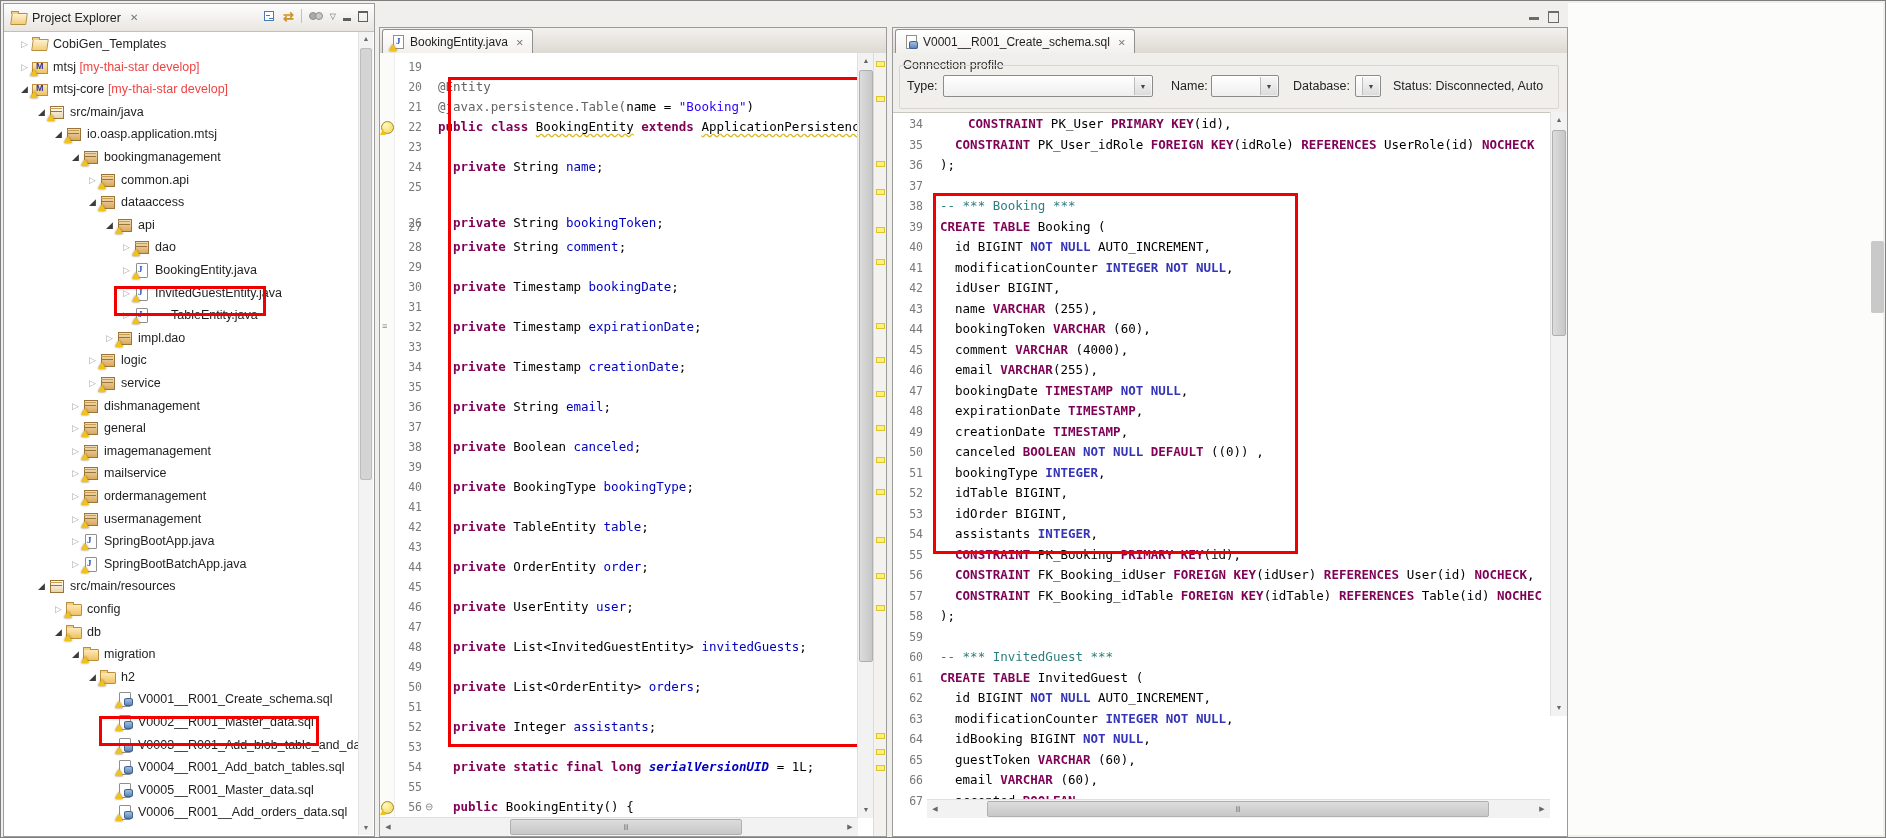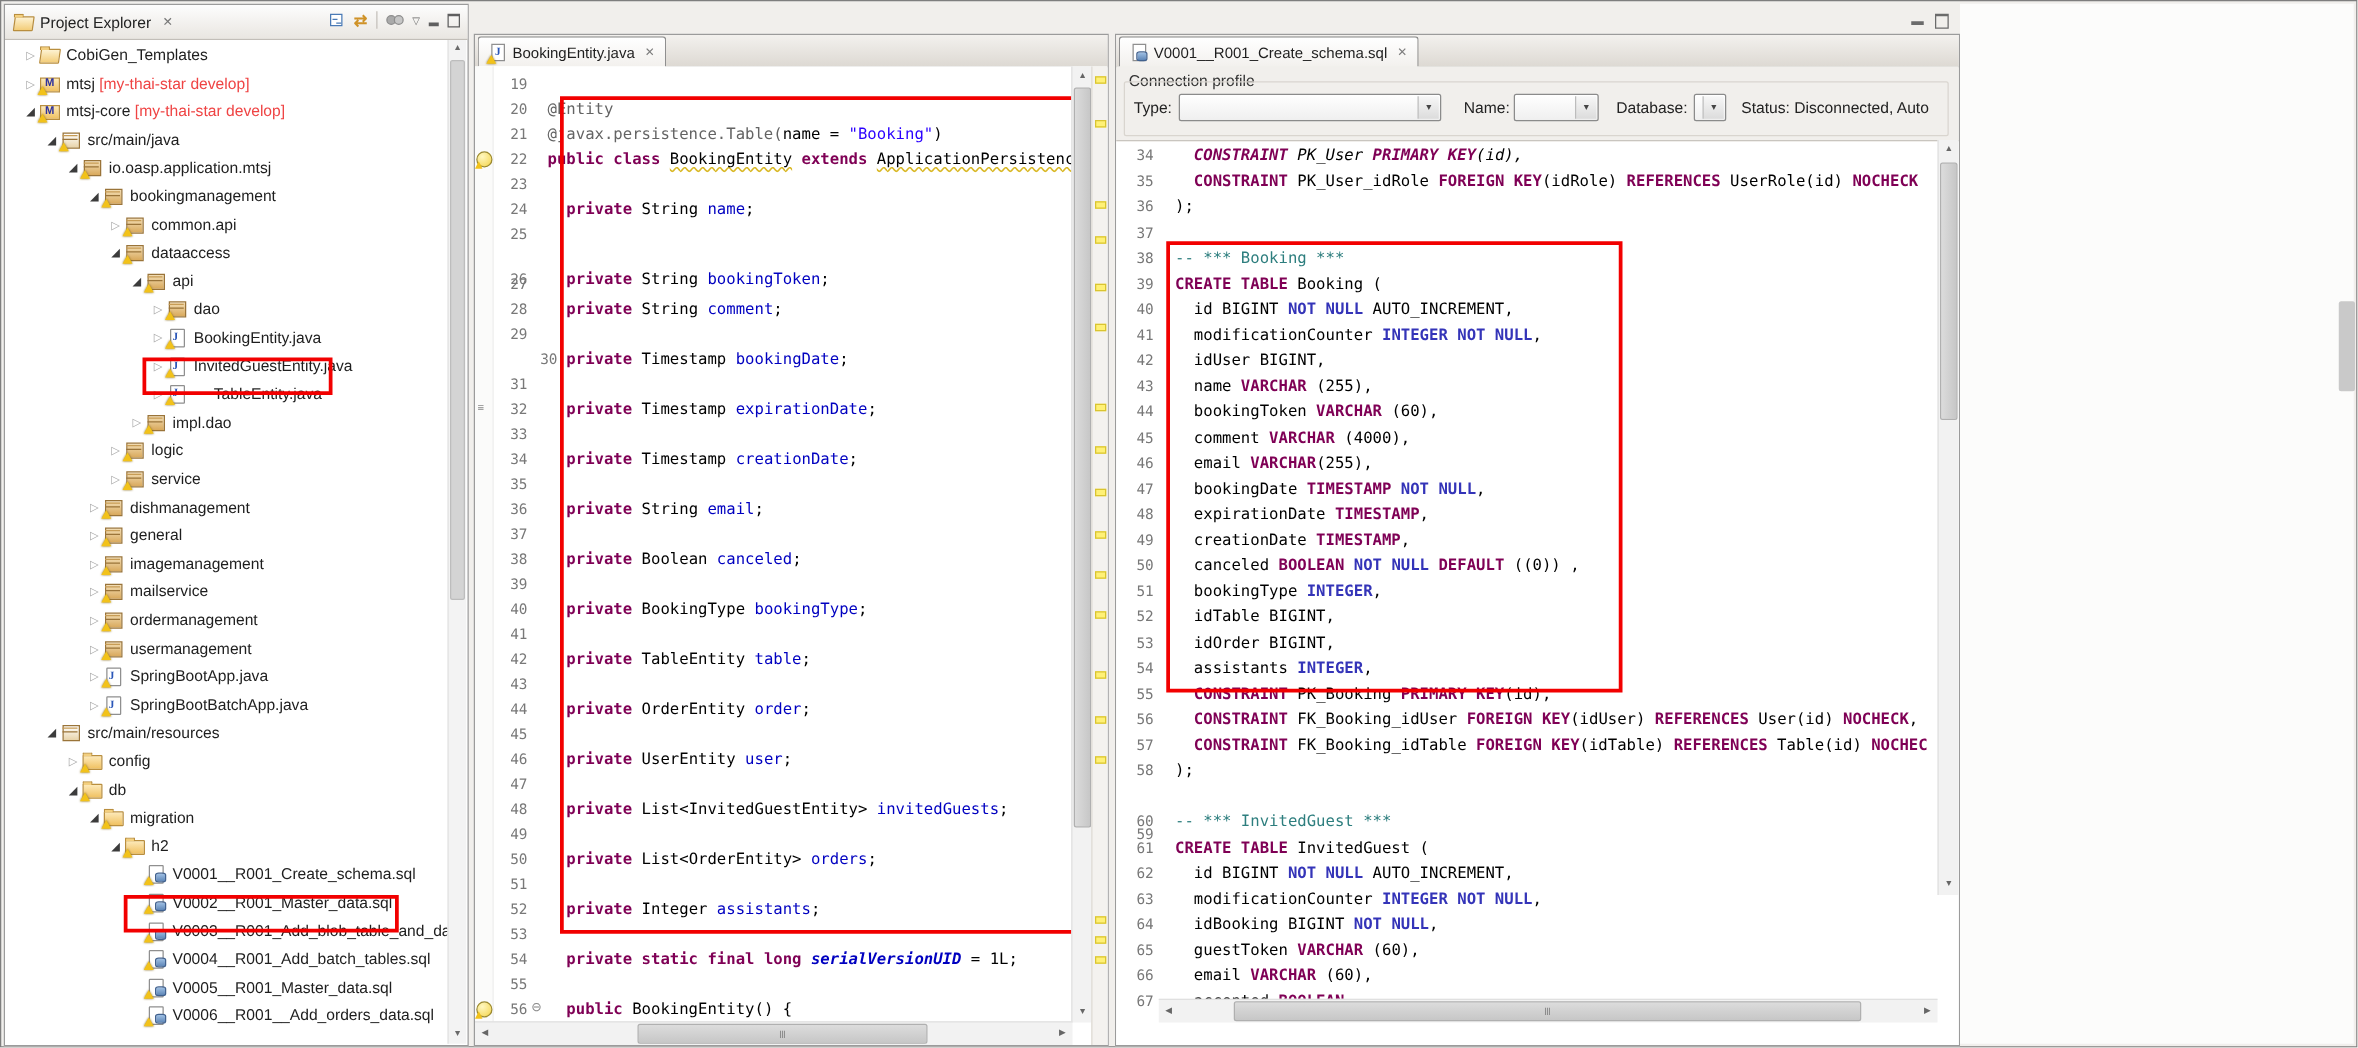--- a/index.html
+++ b/index.html
@@ -430,21 +430,21 @@
           <div class="cline" style="top: 24px; line-height: 20px; height: 20px;"><span class="lnum" style="width: 42px;">20</span><span class="ctext" style="left: 58px;"><span class="tk-ann">@Entity</span></span></div>
           <div class="cline" style="top: 44px; line-height: 20px; height: 20px;"><span class="lnum" style="width: 42px;">21</span><span class="ctext" style="left: 58px;"><span class="tk-ann">@javax.persistence.Table(</span><span class="tk-p">name = </span><span class="tk-str">"Booking"</span><span class="tk-p">)</span></span></div>
           <div class="cline" style="top: 64px; line-height: 20px; height: 20px;"><span class="lnum" style="width: 42px;">22</span><span class="ctext" style="left: 58px;"><span class="tk-k">public class </span><span class="tk-p tk-wvy">BookingEntity</span><span class="tk-p"> </span><span class="tk-k">extends</span><span class="tk-p"> </span><span class="tk-p tk-wvy">ApplicationPersistenceE</span></span></div>
           <div class="cline" style="top: 84px; line-height: 20px; height: 20px;"><span class="lnum" style="width: 42px;">23</span><span class="ctext" style="left: 58px;"></span></div>
           <div class="cline" style="top: 104px; line-height: 20px; height: 20px;"><span class="lnum" style="width: 42px;">24</span><span class="ctext" style="left: 58px;"><span class="tk-p">  </span><span class="tk-k">private</span><span class="tk-p"> String </span><span class="tk-fld">name</span><span class="tk-p">;</span></span></div>
           <div class="cline" style="top: 124px; line-height: 20px; height: 20px;"><span class="lnum" style="width: 42px;">25</span><span class="ctext" style="left: 58px;"></span></div>
           <div class="cline" style="top: 160px; line-height: 20px; height: 20px;"><span class="lnum" style="width: 42px;">26</span><span class="ctext" style="left: 58px;"><span class="tk-p">  </span><span class="tk-k">private</span><span class="tk-p"> String </span><span class="tk-fld">bookingToken</span><span class="tk-p">;</span></span></div>
           <div class="cline" style="top: 164px; line-height: 20px; height: 20px;"><span class="lnum" style="width: 42px;">27</span><span class="ctext" style="left: 58px;"></span></div>
           <div class="cline" style="top: 184px; line-height: 20px; height: 20px;"><span class="lnum" style="width: 42px;">28</span><span class="ctext" style="left: 58px;"><span class="tk-p">  </span><span class="tk-k">private</span><span class="tk-p"> String </span><span class="tk-fld">comment</span><span class="tk-p">;</span></span></div>
           <div class="cline" style="top: 204px; line-height: 20px; height: 20px;"><span class="lnum" style="width: 42px;">29</span><span class="ctext" style="left: 58px;"></span></div>
-          <div class="cline" style="top: 224px; line-height: 20px; height: 20px;"><span class="lnum" style="width: 42px; padding-left: 24px;">30</span><span class="ctext" style="left: 58px;"><span class="tk-p">  </span><span class="tk-k">private</span><span class="tk-p"> Timestamp </span><span class="tk-fld">bookingDate</span><span class="tk-p">;</span></span></div>
+          <div class="cline" style="top: 224px; line-height: 20px; height: 20px;"><span class="lnum" style="width: 42px;">30</span><span class="ctext" style="left: 58px;"><span class="tk-p">  </span><span class="tk-k">private</span><span class="tk-p"> Timestamp </span><span class="tk-fld">bookingDate</span><span class="tk-p">;</span></span></div>
           <div class="cline" style="top: 244px; line-height: 20px; height: 20px;"><span class="lnum" style="width: 42px;">31</span><span class="ctext" style="left: 58px;"></span></div>
           <div class="cline" style="top: 264px; line-height: 20px; height: 20px;"><span class="lnum" style="width: 42px;">32</span><span class="ctext" style="left: 58px;"><span class="tk-p">  </span><span class="tk-k">private</span><span class="tk-p"> Timestamp </span><span class="tk-fld">expirationDate</span><span class="tk-p">;</span></span></div>
           <div class="cline" style="top: 284px; line-height: 20px; height: 20px;"><span class="lnum" style="width: 42px;">33</span><span class="ctext" style="left: 58px;"></span></div>
           <div class="cline" style="top: 304px; line-height: 20px; height: 20px;"><span class="lnum" style="width: 42px;">34</span><span class="ctext" style="left: 58px;"><span class="tk-p">  </span><span class="tk-k">private</span><span class="tk-p"> Timestamp </span><span class="tk-fld">creationDate</span><span class="tk-p">;</span></span></div>
           <div class="cline" style="top: 324px; line-height: 20px; height: 20px;"><span class="lnum" style="width: 42px;">35</span><span class="ctext" style="left: 58px;"></span></div>
           <div class="cline" style="top: 344px; line-height: 20px; height: 20px;"><span class="lnum" style="width: 42px;">36</span><span class="ctext" style="left: 58px;"><span class="tk-p">  </span><span class="tk-k">private</span><span class="tk-p"> String </span><span class="tk-fld">email</span><span class="tk-p">;</span></span></div>
           <div class="cline" style="top: 364px; line-height: 20px; height: 20px;"><span class="lnum" style="width: 42px;">37</span><span class="ctext" style="left: 58px;"></span></div>
           <div class="cline" style="top: 384px; line-height: 20px; height: 20px;"><span class="lnum" style="width: 42px;">38</span><span class="ctext" style="left: 58px;"><span class="tk-p">  </span><span class="tk-k">private</span><span class="tk-p"> Boolean </span><span class="tk-fld">canceled</span><span class="tk-p">;</span></span></div>
           <div class="cline" style="top: 404px; line-height: 20px; height: 20px;"><span class="lnum" style="width: 42px;">39</span><span class="ctext" style="left: 58px;"></span></div>
           <div class="cline" style="top: 424px; line-height: 20px; height: 20px;"><span class="lnum" style="width: 42px;">40</span><span class="ctext" style="left: 58px;"><span class="tk-p">  </span><span class="tk-k">private</span><span class="tk-p"> BookingType </span><span class="tk-fld">bookingType</span><span class="tk-p">;</span></span></div>
@@ -527,21 +527,21 @@
         <span class="clabel" style="left:400px;">Database:</span>
         <div class="combo" style="left:462px;width:26px;">
           <span class="carw">▼</span>
         </div>
         <span class="clabel" style="left:500px;">Status: Disconnected, Auto</span>
       </div>
     </div>
     <div class="ebody" id="sbody">
       <div class="gut-num" style="left:0;width:34px;"></div>
       <div id="scode">
-          <div class="cline" style="top: 2px; line-height: 20.5px; height: 20.5px;"><span class="lnum" style="width: 30px;">34</span><span class="ctext" style="left: 47px; font-style: italic;"><span class="tk-p">  </span><span class="tk-k">CONSTRAINT</span><span class="tk-p"> PK_User </span><span class="tk-k">PRIMARY KEY</span><span class="tk-p">(id),</span></span></div>
+          <div class="cline" style="top: 2px; line-height: 20.5px; height: 20.5px;"><span class="lnum" style="width: 30px;">34</span><span class="ctext" style="left: 60px;"><span class="tk-p">  </span><span class="tk-k">CONSTRAINT</span><span class="tk-p"> PK_User </span><span class="tk-k">PRIMARY KEY</span><span class="tk-p">(id),</span></span></div>
           <div class="cline" style="top: 22.5px; line-height: 20.5px; height: 20.5px;"><span class="lnum" style="width: 30px;">35</span><span class="ctext" style="left: 47px;"><span class="tk-p">  </span><span class="tk-k">CONSTRAINT</span><span class="tk-p"> PK_User_idRole </span><span class="tk-k">FOREIGN KEY</span><span class="tk-p">(idRole) </span><span class="tk-k">REFERENCES</span><span class="tk-p"> UserRole(id) </span><span class="tk-k">NOCHECK</span></span></div>
           <div class="cline" style="top: 43px; line-height: 20.5px; height: 20.5px;"><span class="lnum" style="width: 30px;">36</span><span class="ctext" style="left: 47px;"><span class="tk-p">);</span></span></div>
           <div class="cline" style="top: 63.5px; line-height: 20.5px; height: 20.5px;"><span class="lnum" style="width: 30px;">37</span><span class="ctext" style="left: 47px;"></span></div>
           <div class="cline" style="top: 84px; line-height: 20.5px; height: 20.5px;"><span class="lnum" style="width: 30px;">38</span><span class="ctext" style="left: 47px;"><span class="tk-cmt">-- *** Booking ***</span></span></div>
           <div class="cline" style="top: 104.5px; line-height: 20.5px; height: 20.5px;"><span class="lnum" style="width: 30px;">39</span><span class="ctext" style="left: 47px;"><span class="tk-k">CREATE TABLE</span><span class="tk-p"> Booking (</span></span></div>
           <div class="cline" style="top: 125px; line-height: 20.5px; height: 20.5px;"><span class="lnum" style="width: 30px;">40</span><span class="ctext" style="left: 47px;"><span class="tk-p">  id BIGINT </span><span class="tk-kb">NOT NULL</span><span class="tk-p"> AUTO_INCREMENT,</span></span></div>
           <div class="cline" style="top: 145.5px; line-height: 20.5px; height: 20.5px;"><span class="lnum" style="width: 30px;">41</span><span class="ctext" style="left: 47px;"><span class="tk-p">  modificationCounter </span><span class="tk-kb">INTEGER NOT NULL</span><span class="tk-p">,</span></span></div>
           <div class="cline" style="top: 166px; line-height: 20.5px; height: 20.5px;"><span class="lnum" style="width: 30px;">42</span><span class="ctext" style="left: 47px;"><span class="tk-p">  idUser BIGINT,</span></span></div>
           <div class="cline" style="top: 186.5px; line-height: 20.5px; height: 20.5px;"><span class="lnum" style="width: 30px;">43</span><span class="ctext" style="left: 47px;"><span class="tk-p">  name </span><span class="tk-k">VARCHAR</span><span class="tk-p"> (255),</span></span></div>
           <div class="cline" style="top: 207px; line-height: 20.5px; height: 20.5px;"><span class="lnum" style="width: 30px;">44</span><span class="ctext" style="left: 47px;"><span class="tk-p">  bookingToken </span><span class="tk-k">VARCHAR</span><span class="tk-p"> (60),</span></span></div>
@@ -552,21 +552,21 @@
           <div class="cline" style="top: 309.5px; line-height: 20.5px; height: 20.5px;"><span class="lnum" style="width: 30px;">49</span><span class="ctext" style="left: 47px;"><span class="tk-p">  creationDate </span><span class="tk-k">TIMESTAMP</span><span class="tk-p">,</span></span></div>
           <div class="cline" style="top: 330px; line-height: 20.5px; height: 20.5px;"><span class="lnum" style="width: 30px;">50</span><span class="ctext" style="left: 47px;"><span class="tk-p">  canceled </span><span class="tk-k">BOOLEAN</span><span class="tk-p"> </span><span class="tk-kb">NOT NULL</span><span class="tk-p"> </span><span class="tk-k">DEFAULT</span><span class="tk-p"> ((0)) ,</span></span></div>
           <div class="cline" style="top: 350.5px; line-height: 20.5px; height: 20.5px;"><span class="lnum" style="width: 30px;">51</span><span class="ctext" style="left: 47px;"><span class="tk-p">  bookingType </span><span class="tk-kb">INTEGER</span><span class="tk-p">,</span></span></div>
           <div class="cline" style="top: 371px; line-height: 20.5px; height: 20.5px;"><span class="lnum" style="width: 30px;">52</span><span class="ctext" style="left: 47px;"><span class="tk-p">  idTable BIGINT,</span></span></div>
           <div class="cline" style="top: 391.5px; line-height: 20.5px; height: 20.5px;"><span class="lnum" style="width: 30px;">53</span><span class="ctext" style="left: 47px;"><span class="tk-p">  idOrder BIGINT,</span></span></div>
           <div class="cline" style="top: 412px; line-height: 20.5px; height: 20.5px;"><span class="lnum" style="width: 30px;">54</span><span class="ctext" style="left: 47px;"><span class="tk-p">  assistants </span><span class="tk-kb">INTEGER</span><span class="tk-p">,</span></span></div>
           <div class="cline" style="top: 432.5px; line-height: 20.5px; height: 20.5px;"><span class="lnum" style="width: 30px;">55</span><span class="ctext" style="left: 47px;"><span class="tk-p">  </span><span class="tk-k">CONSTRAINT</span><span class="tk-p"> PK_Booking </span><span class="tk-k">PRIMARY KEY</span><span class="tk-p">(id),</span></span></div>
           <div class="cline" style="top: 453px; line-height: 20.5px; height: 20.5px;"><span class="lnum" style="width: 30px;">56</span><span class="ctext" style="left: 47px;"><span class="tk-p">  </span><span class="tk-k">CONSTRAINT</span><span class="tk-p"> FK_Booking_idUser </span><span class="tk-k">FOREIGN KEY</span><span class="tk-p">(idUser) </span><span class="tk-k">REFERENCES</span><span class="tk-p"> User(id) </span><span class="tk-k">NOCHECK</span><span class="tk-p">,</span></span></div>
           <div class="cline" style="top: 473.5px; line-height: 20.5px; height: 20.5px;"><span class="lnum" style="width: 30px;">57</span><span class="ctext" style="left: 47px;"><span class="tk-p">  </span><span class="tk-k">CONSTRAINT</span><span class="tk-p"> FK_Booking_idTable </span><span class="tk-k">FOREIGN KEY</span><span class="tk-p">(idTable) </span><span class="tk-k">REFERENCES</span><span class="tk-p"> Table(id) </span><span class="tk-k">NOCHEC</span></span></div>
           <div class="cline" style="top: 494px; line-height: 20.5px; height: 20.5px;"><span class="lnum" style="width: 30px;">58</span><span class="ctext" style="left: 47px;"><span class="tk-p">);</span></span></div>
-          <div class="cline" style="top: 514.5px; line-height: 20.5px; height: 20.5px;"><span class="lnum" style="width: 30px; margin-top: 30px;">59</span><span class="ctext" style="left: 47px;"></span></div>
+          <div class="cline" style="top: 514.5px; line-height: 20.5px; height: 20.5px;"><span class="lnum" style="width: 30px;">59</span><span class="ctext" style="left: 47px;"></span></div>
           <div class="cline" style="top: 535px; line-height: 20.5px; height: 20.5px;"><span class="lnum" style="width: 30px;">60</span><span class="ctext" style="left: 47px;"><span class="tk-cmt">-- *** InvitedGuest ***</span></span></div>
           <div class="cline" style="top: 555.5px; line-height: 20.5px; height: 20.5px;"><span class="lnum" style="width: 30px;">61</span><span class="ctext" style="left: 47px;"><span class="tk-k">CREATE TABLE</span><span class="tk-p"> InvitedGuest (</span></span></div>
           <div class="cline" style="top: 576px; line-height: 20.5px; height: 20.5px;"><span class="lnum" style="width: 30px;">62</span><span class="ctext" style="left: 47px;"><span class="tk-p">  id BIGINT </span><span class="tk-kb">NOT NULL</span><span class="tk-p"> AUTO_INCREMENT,</span></span></div>
           <div class="cline" style="top: 596.5px; line-height: 20.5px; height: 20.5px;"><span class="lnum" style="width: 30px;">63</span><span class="ctext" style="left: 47px;"><span class="tk-p">  modificationCounter </span><span class="tk-kb">INTEGER NOT NULL</span><span class="tk-p">,</span></span></div>
           <div class="cline" style="top: 617px; line-height: 20.5px; height: 20.5px;"><span class="lnum" style="width: 30px;">64</span><span class="ctext" style="left: 47px;"><span class="tk-p">  idBooking BIGINT </span><span class="tk-kb">NOT NULL</span><span class="tk-p">,</span></span></div>
           <div class="cline" style="top: 637.5px; line-height: 20.5px; height: 20.5px;"><span class="lnum" style="width: 30px;">65</span><span class="ctext" style="left: 47px;"><span class="tk-p">  guestToken </span><span class="tk-k">VARCHAR</span><span class="tk-p"> (60),</span></span></div>
           <div class="cline" style="top: 658px; line-height: 20.5px; height: 20.5px;"><span class="lnum" style="width: 30px;">66</span><span class="ctext" style="left: 47px;"><span class="tk-p">  email </span><span class="tk-k">VARCHAR</span><span class="tk-p"> (60),</span></span></div>
           <div class="cline" style="top: 678.5px; line-height: 20.5px; height: 20.5px;"><span class="lnum" style="width: 30px;">67</span><span class="ctext" style="left: 47px;"><span class="tk-p">  accepted </span><span class="tk-k">BOOLEAN</span></span></div>
         </div>
       <div class="hlbox" id="sbox"></div>

